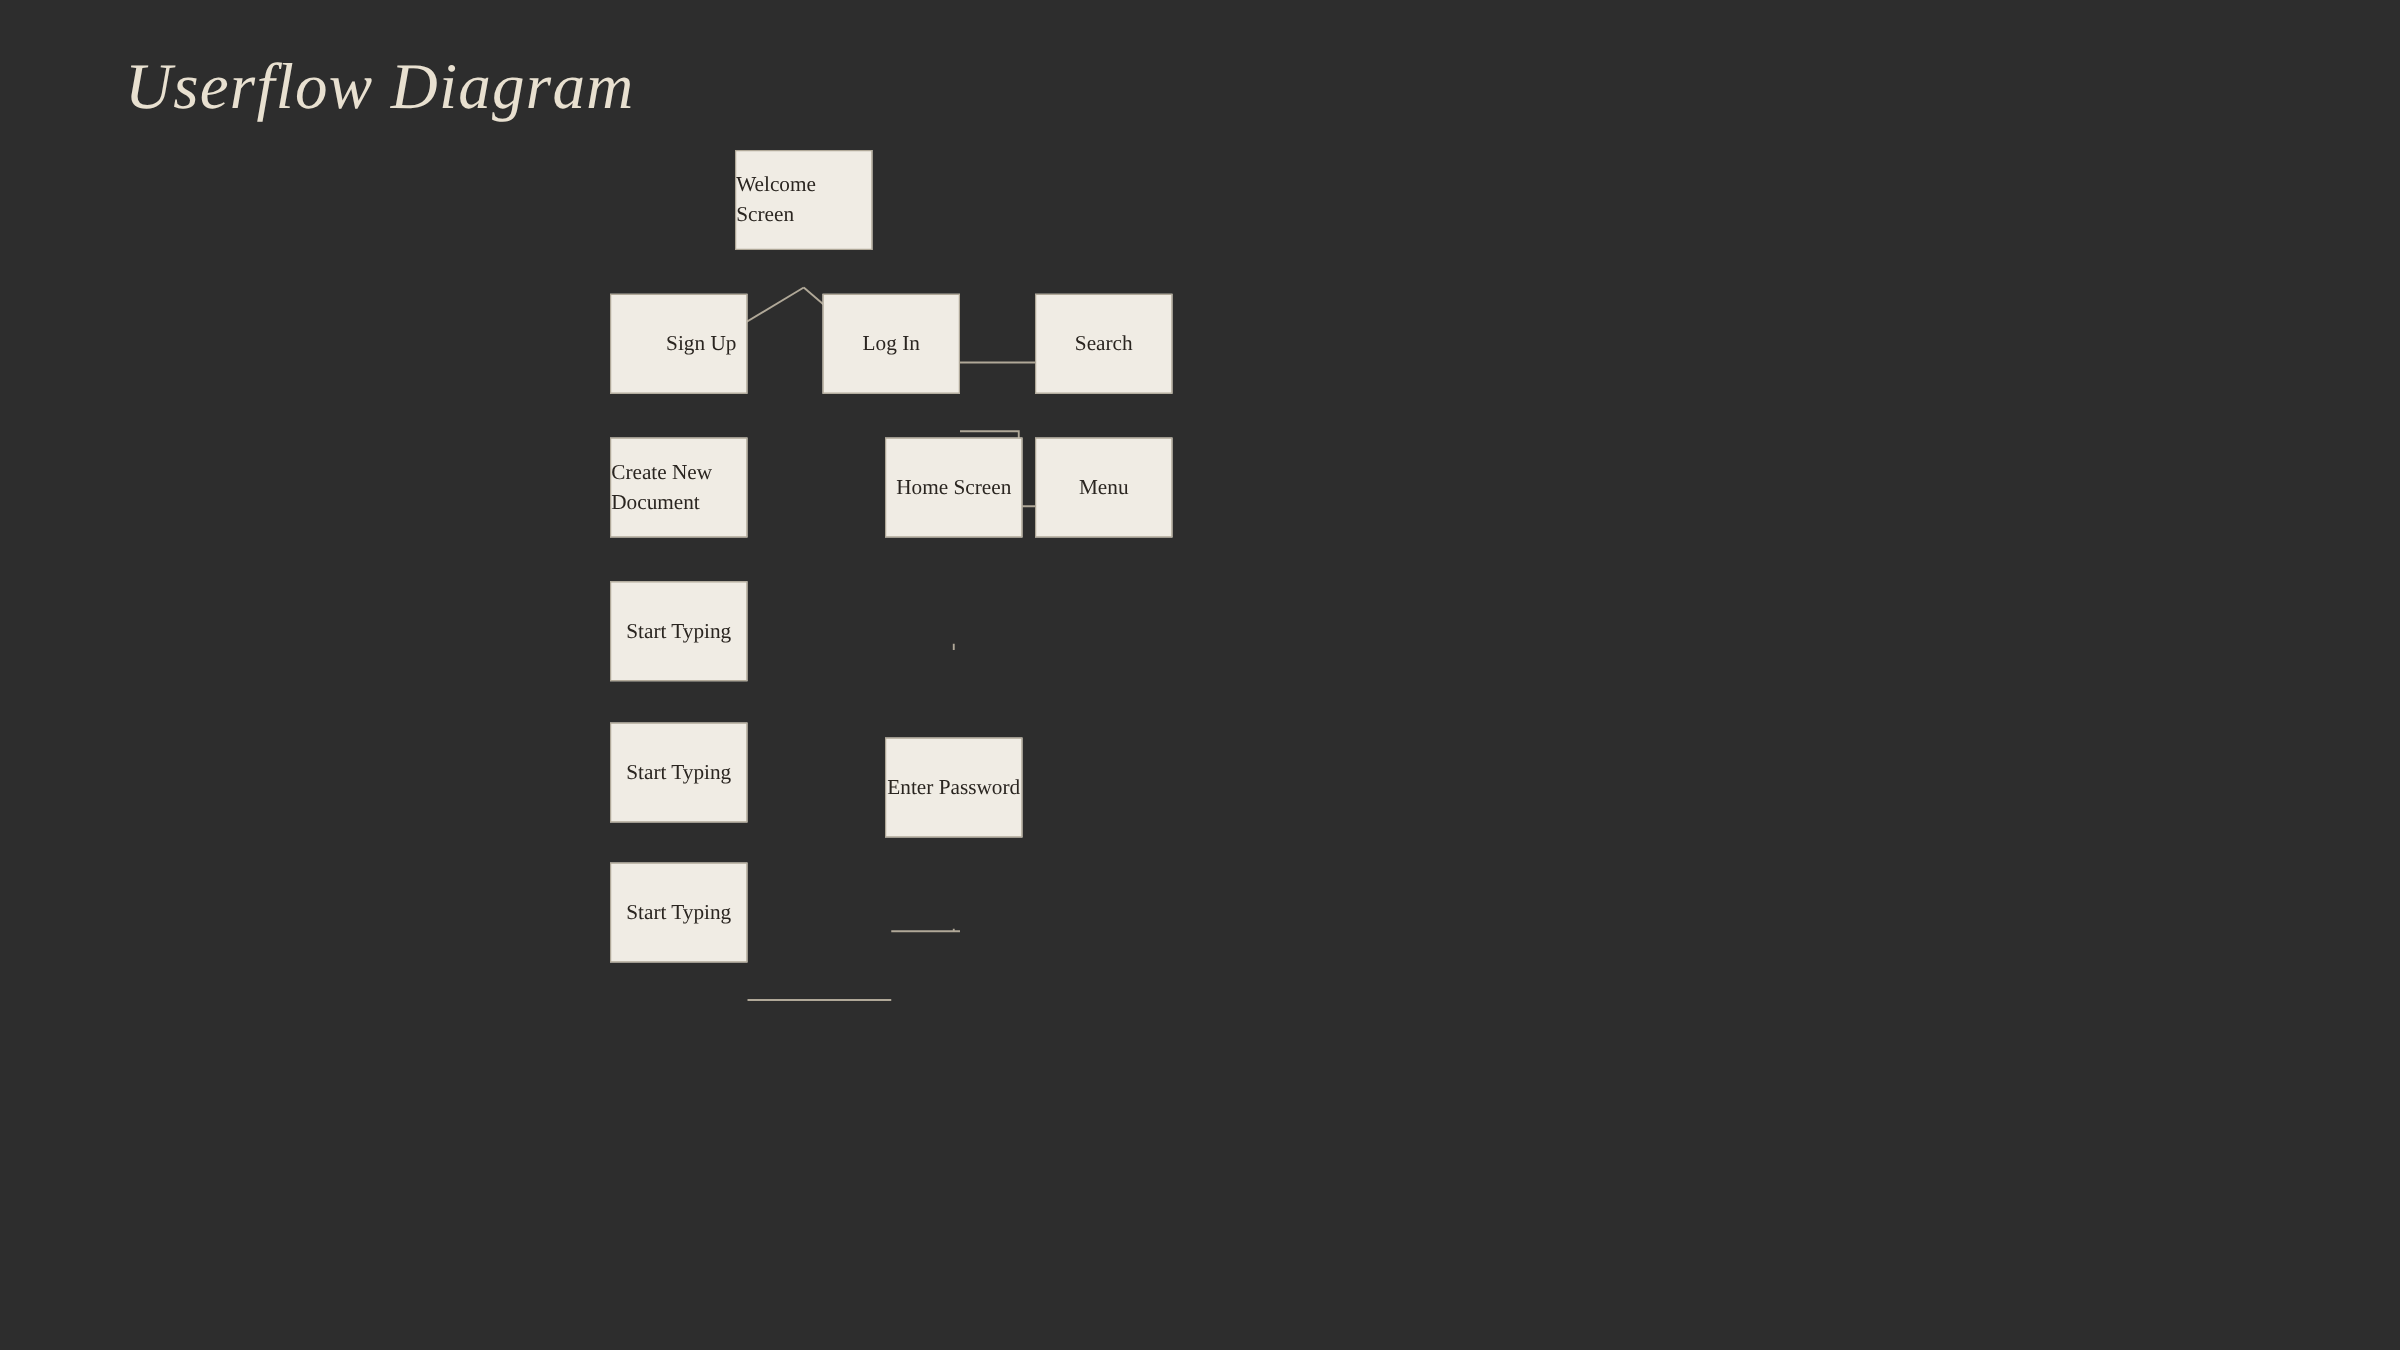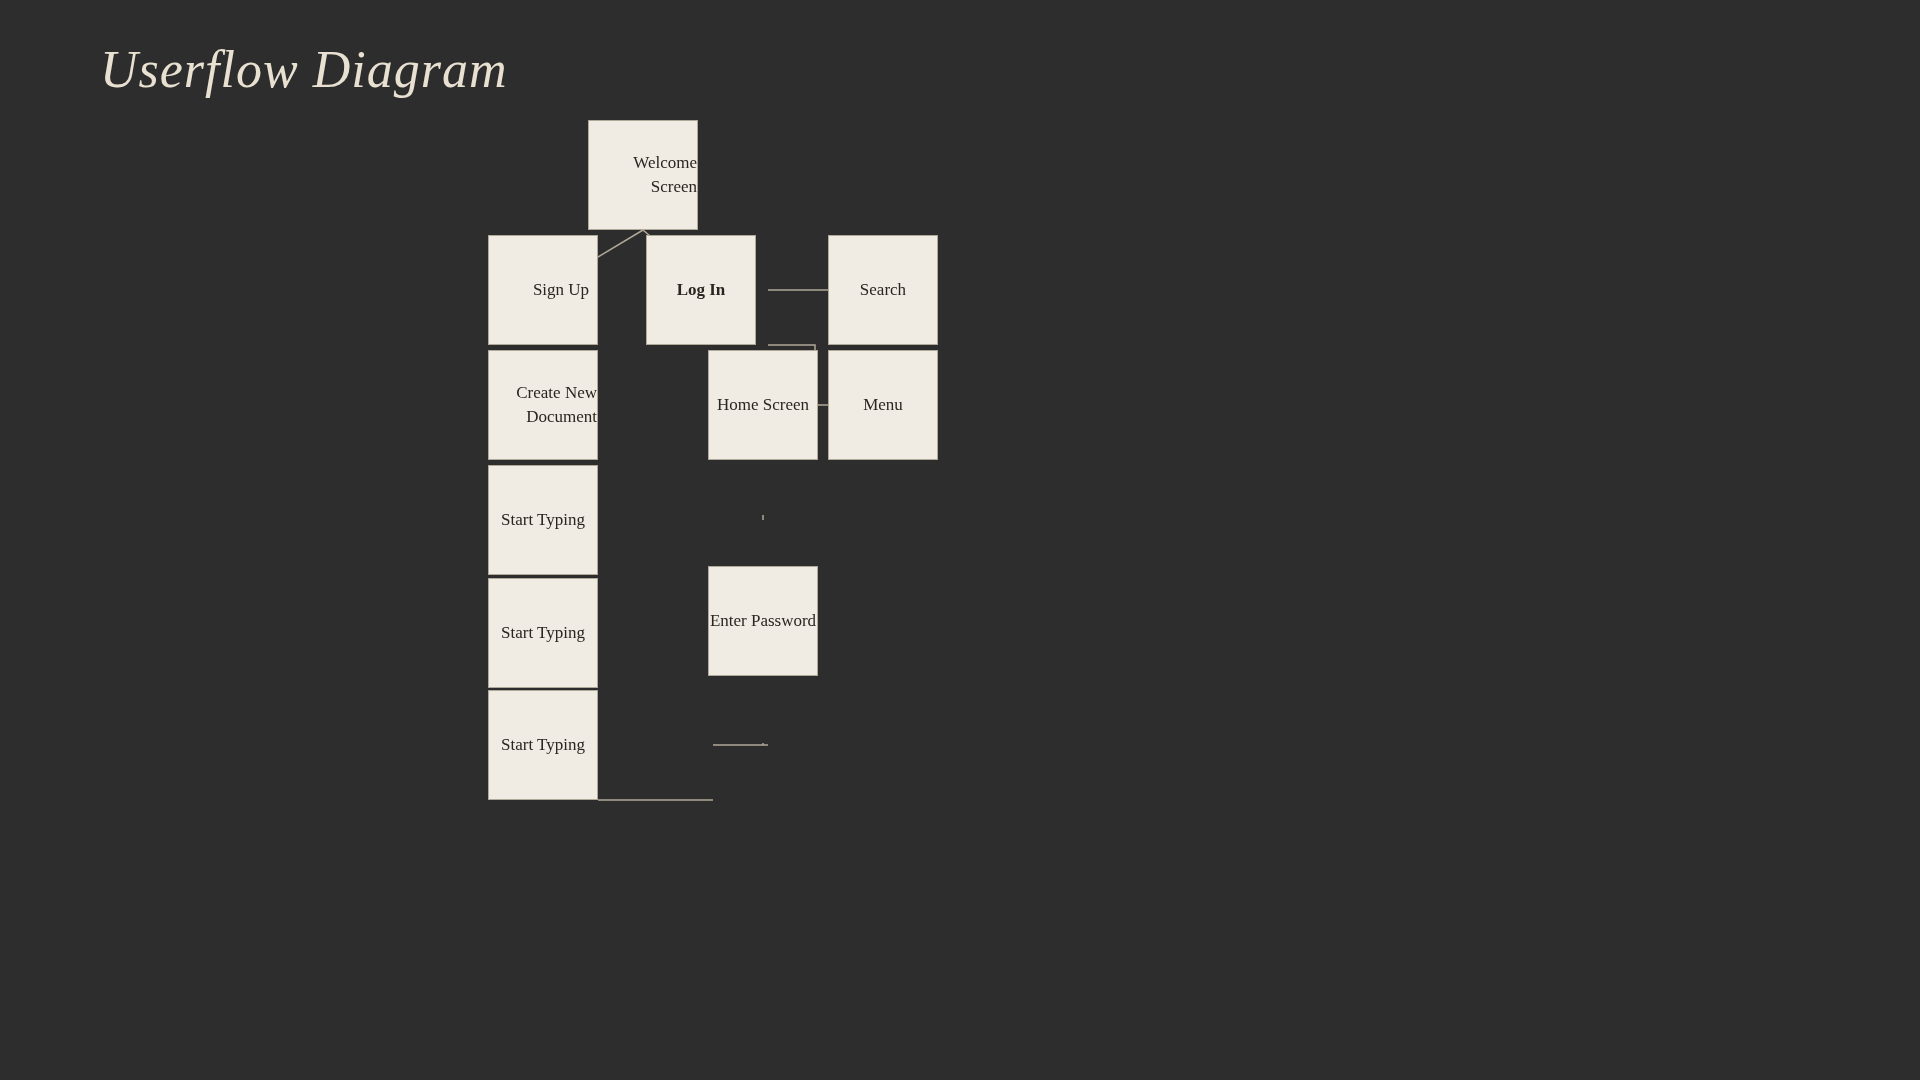--- a/index.html
+++ b/index.html
@@ -29,27 +29,27 @@
       width: 800px;
       height: 780px;
     }
     .flow-box {
       position: absolute;
       background: #f0ece4;
       border: 1.5px solid #b0a898;
       display: flex;
       align-items: center;
       justify-content: center;
-      text-align: right;
+      text-align: left;
       font-size: 17px;
       color: #2a2520;
       font-family: 'Georgia', serif;
       line-height: 1.4;
       width: 110px;
-      height: 110px;
+      height: 80px;
     }
     svg.connectors {
       position: absolute;
       top: 0;
       left: 0;
       width: 100%;
       height: 100%;
       overflow: visible;
       pointer-events: none;
     }
@@ -99,21 +99,21 @@
   </svg>
 
   <div class="flow-box" style="left:238px; top:20px;">
     <span>Welcome Screen</span>
   </div>
 
   <div class="flow-box" style="left:138px; top:135px;padding-left:36px;">
     <span>Sign Up</span>
   </div>
 
-  <div class="flow-box" style="left:296px; top:135px;font-weight:bold;">
+  <div class="flow-box" style="left:308px; top:135px;">
     <span>Log In</span>
   </div>
 
   <div class="flow-box" style="left:478px; top:135px;">
     <span>Search</span>
   </div>
 
   <div class="flow-box" style="left:138px; top:250px;">
     <span>Create New Document</span>
   </div>
@@ -128,21 +128,21 @@
 
   <div class="flow-box" style="left:138px; top:365px;">
     <span>Start Typing</span>
   </div>
 
 
   <div class="flow-box" style="left:138px; top:478px;">
     <span>Start Typing</span>
   </div>
 
-  <div class="flow-box" style="left:358px; top:466px;">
+  <div class="flow-box" style="left:358px; top:490px;">
     <span>Enter Password</span>
   </div>
 
   <div class="flow-box" style="left:138px; top:590px;">
     <span>Start Typing</span>
   </div>
 
 
 
 </div>

